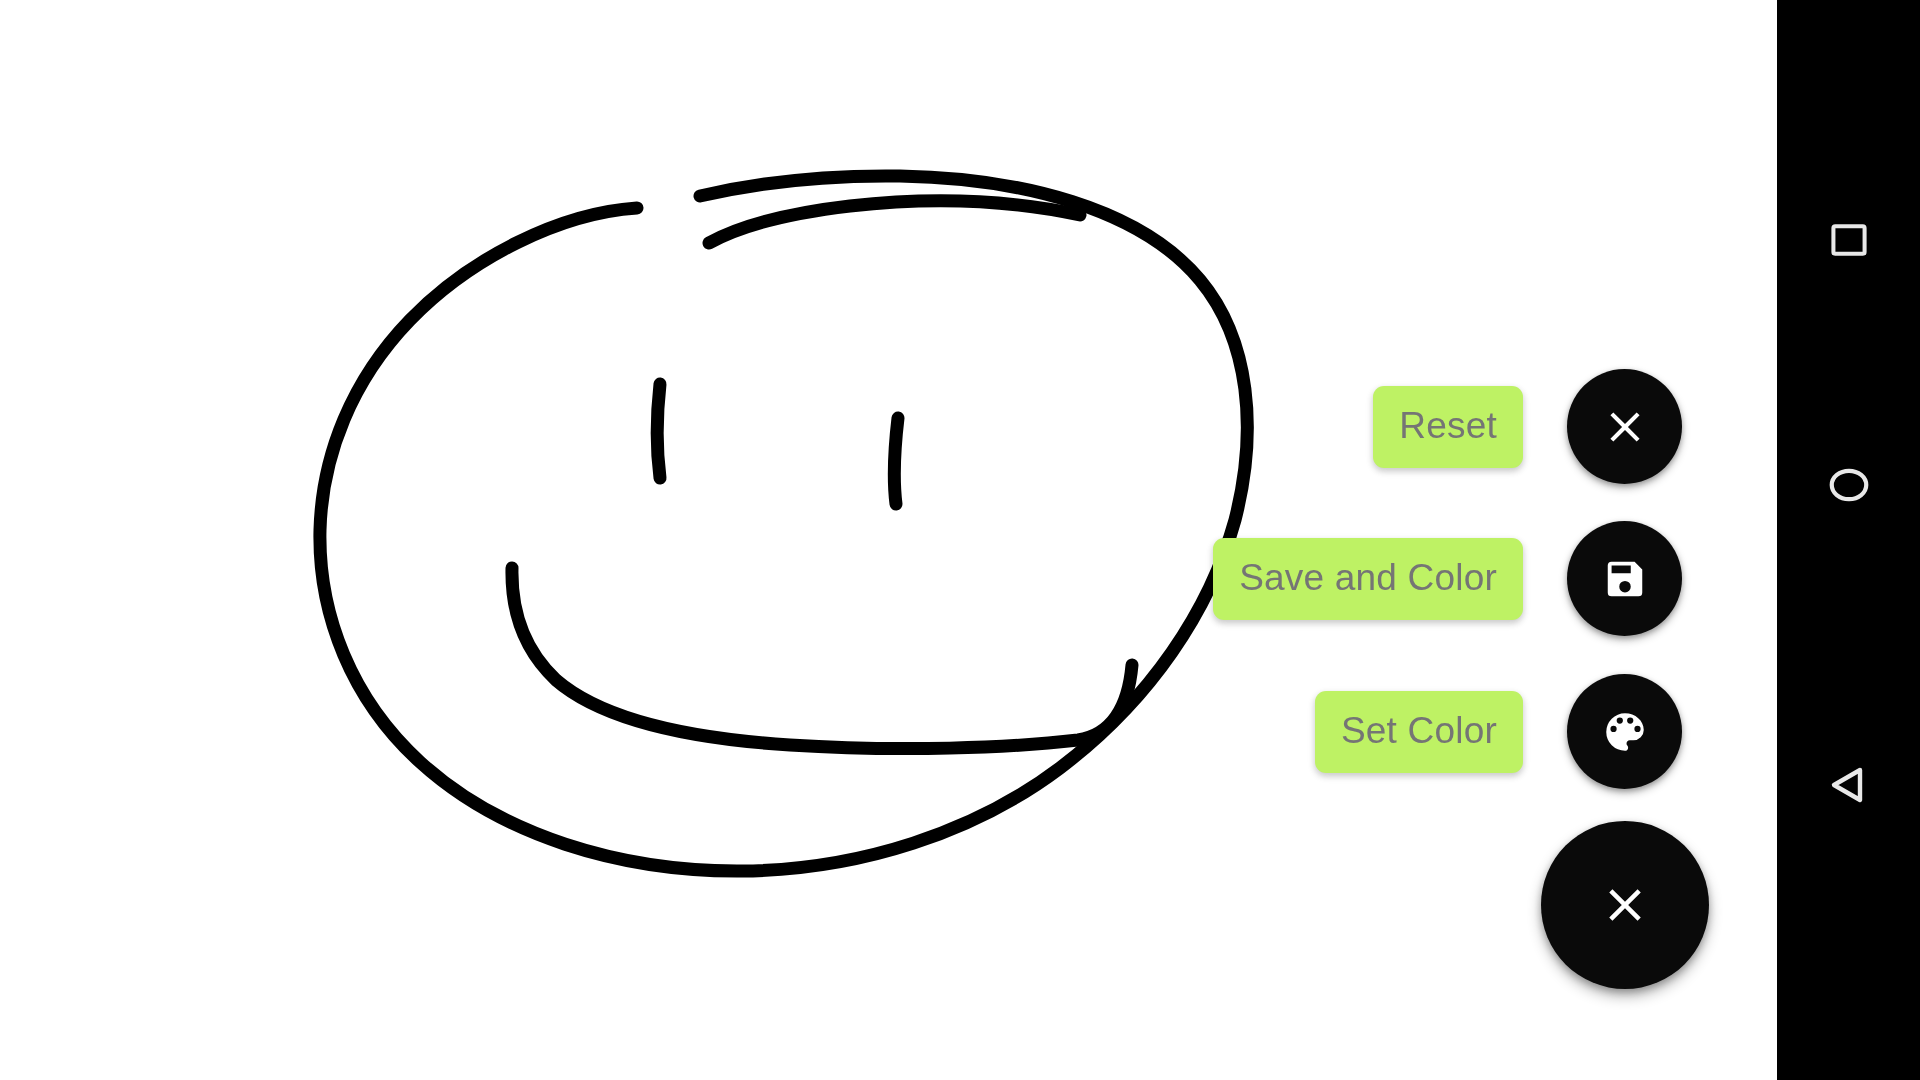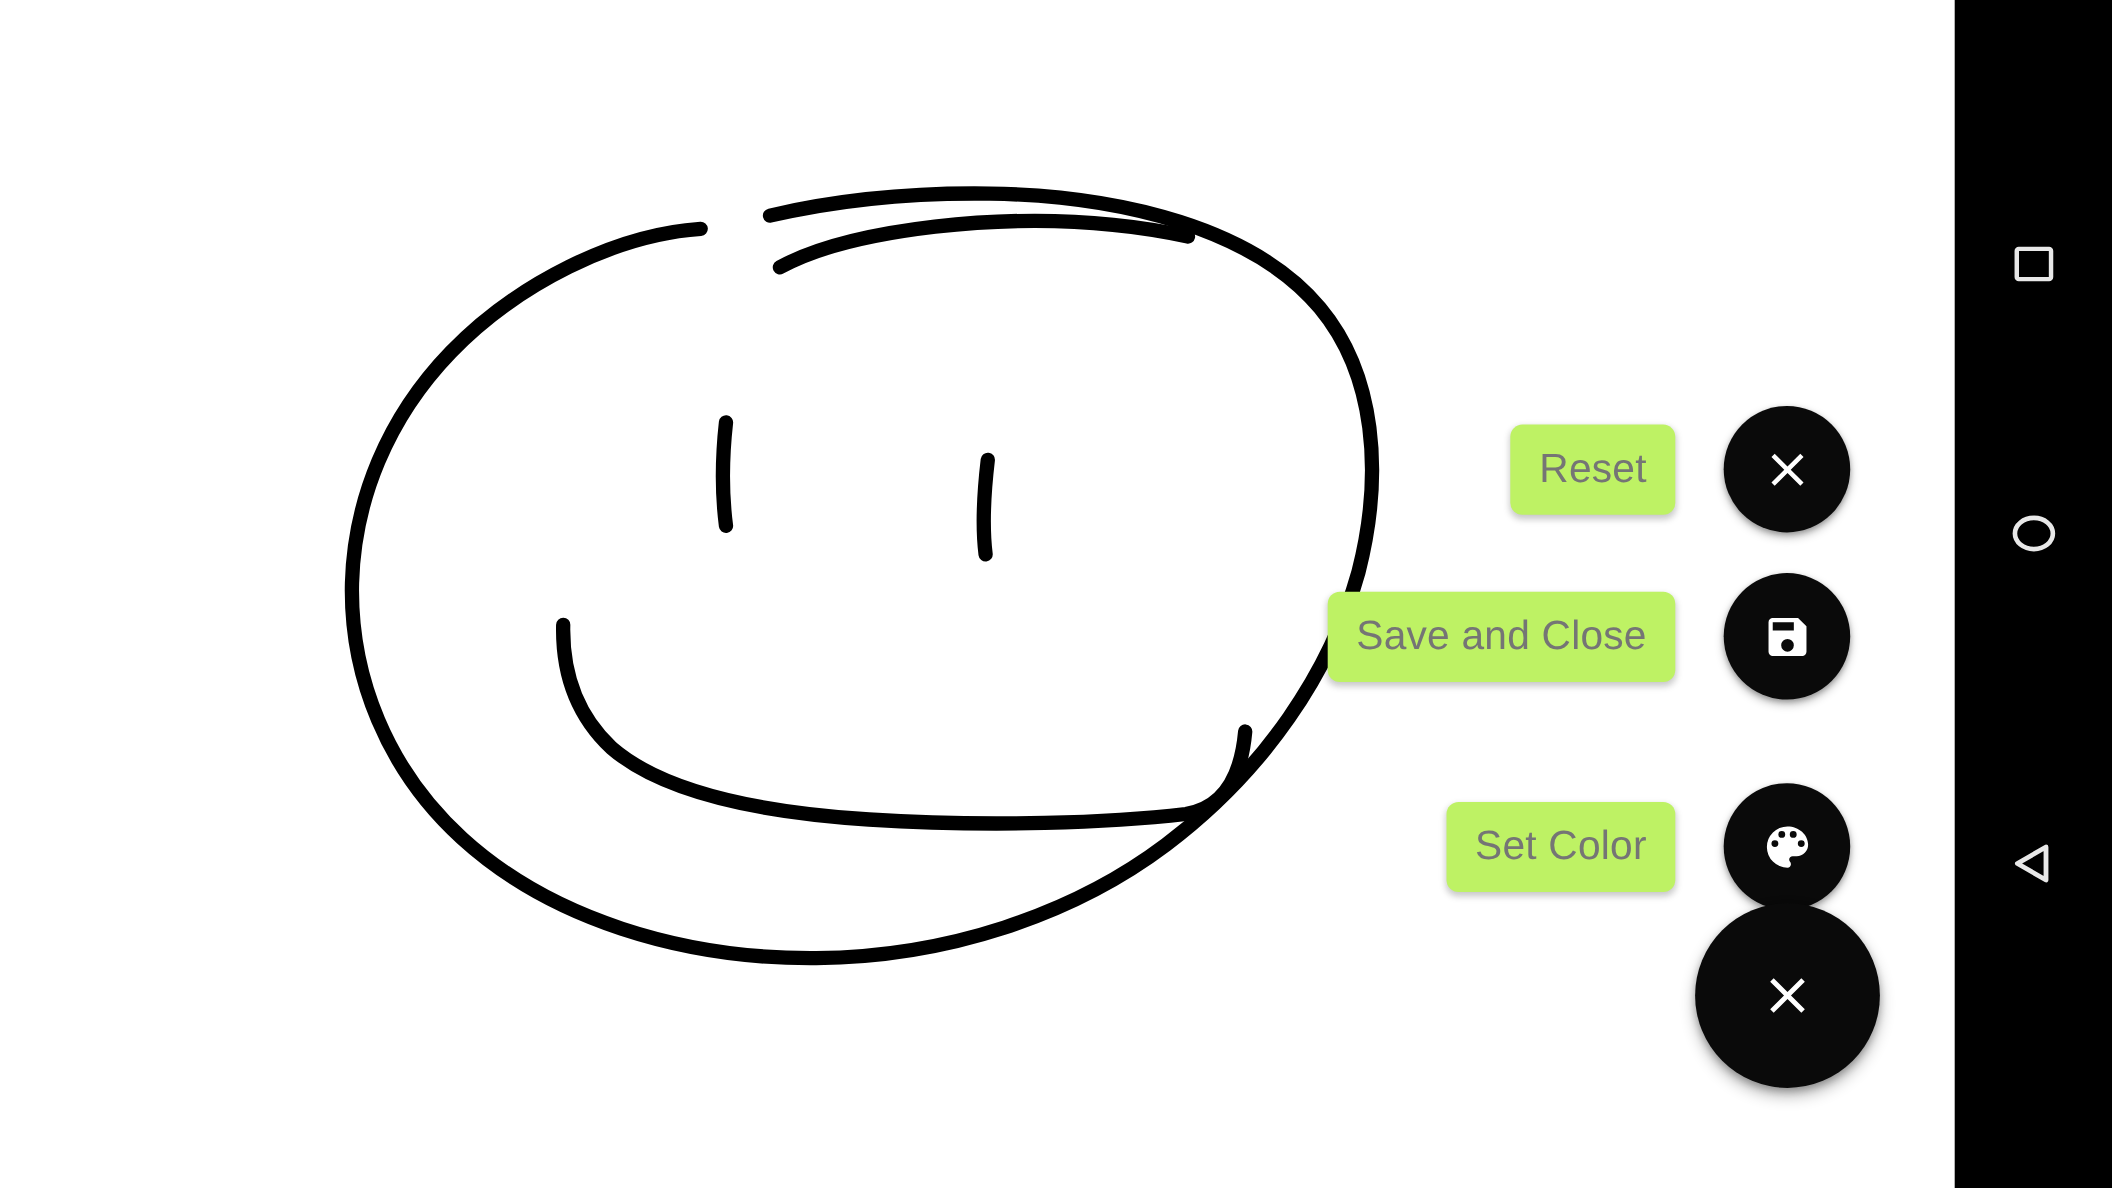--- a/index.html
+++ b/index.html
@@ -92,21 +92,21 @@
     align-items: center;
     justify-content: center;
     flex: 0 0 auto;
   }
 
   .fab-icon { display: block; }
 
   
   #dial-row-reset        { top: 369px;  right: 95px; }
   #dial-row-save-close   { top: 521px;  right: 95px; }
-  #dial-row-set-color    { top: 712px;  right: 95px; }
+  #dial-row-set-color    { top: 674px;  right: 95px; }
   #dial-row-main         { top: 821px;  right: 68px; }
 
   
   #android-nav-bar {
     position: absolute;
     right: 0;
     top: 0;
     width: 143px;
     height: 1080px;
     background: #000000;
@@ -149,21 +149,21 @@
     <div class="dial-row" id="dial-row-reset">
       <span class="dial-label">Reset</span>
       <span class="mini-fab">
         <svg class="fab-icon" width="50" height="50" viewBox="0 0 24 24">
           <path d="M19 6.41L17.59 5 12 10.59 6.41 5 5 6.41 10.59 12 5 17.59 6.41 19 12 13.41 17.59 19 19 17.59 13.41 12z" fill="#ffffff"></path>
         </svg>
       </span>
     </div>
 
     <div class="dial-row" id="dial-row-save-close">
-      <span class="dial-label">Save and Close</span>
+      <span class="dial-label">Save and Color</span>
       <span class="mini-fab">
         <svg class="fab-icon" width="46" height="46" viewBox="0 0 24 24">
           <path d="M17 3H5a2 2 0 0 0-2 2v14a2 2 0 0 0 2 2h14a2 2 0 0 0 2-2V7l-4-4zm-5 16a3 3 0 1 1 0-6 3 3 0 0 1 0 6zm3-10H5V5h10v4z" fill="#ffffff"></path>
         </svg>
       </span>
     </div>
 
     <div class="dial-row" id="dial-row-set-color">
       <span class="dial-label">Set Color</span>
       <span class="mini-fab">

